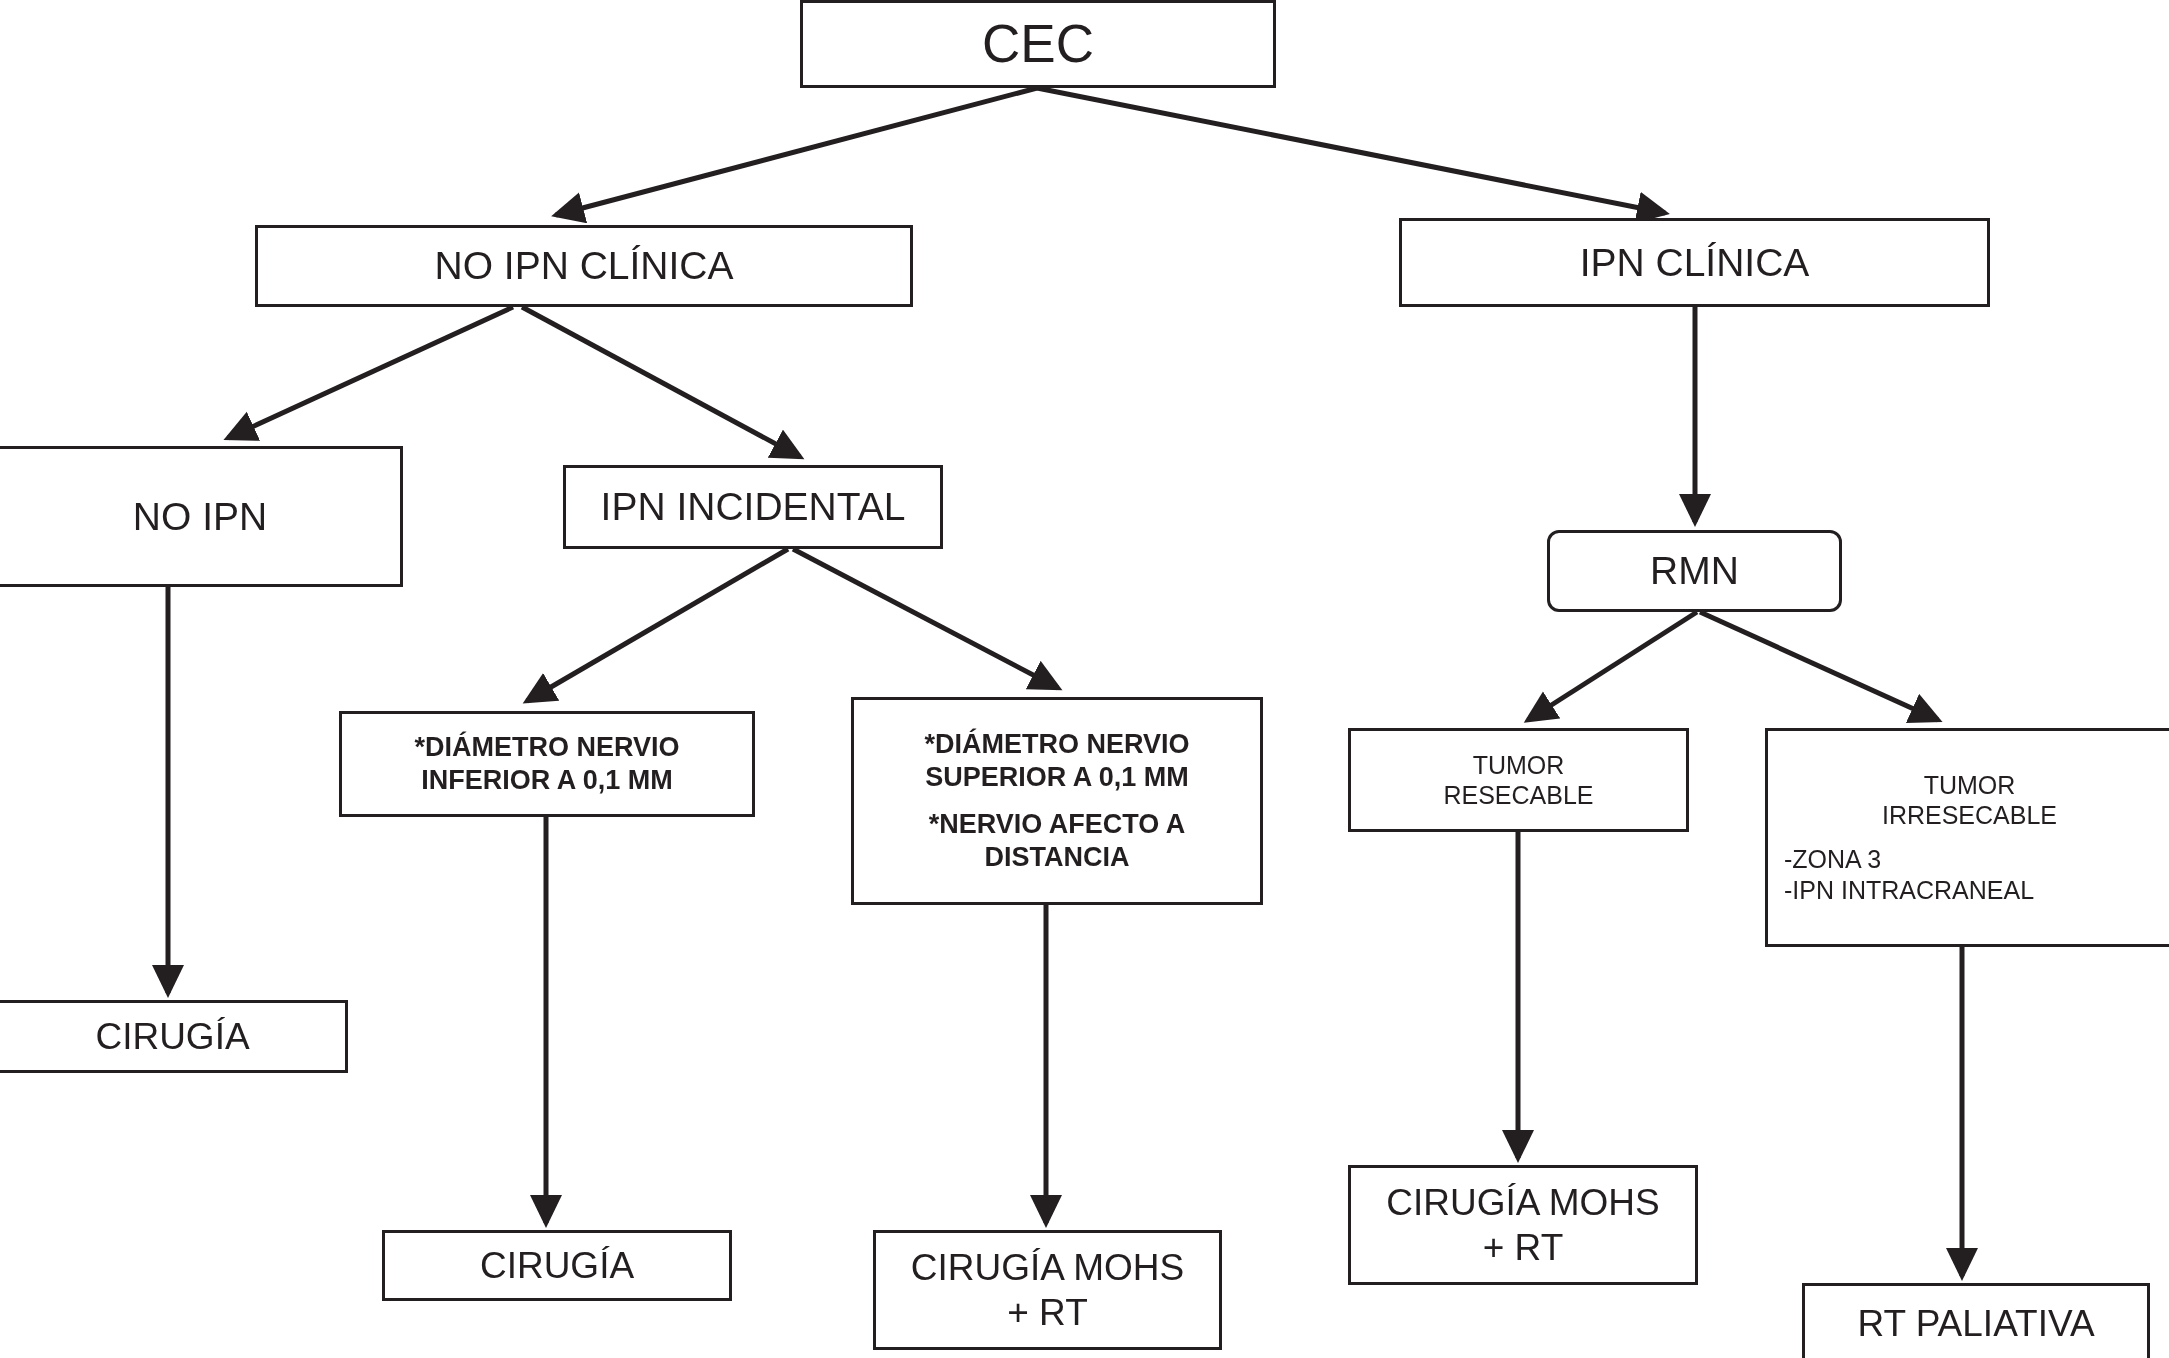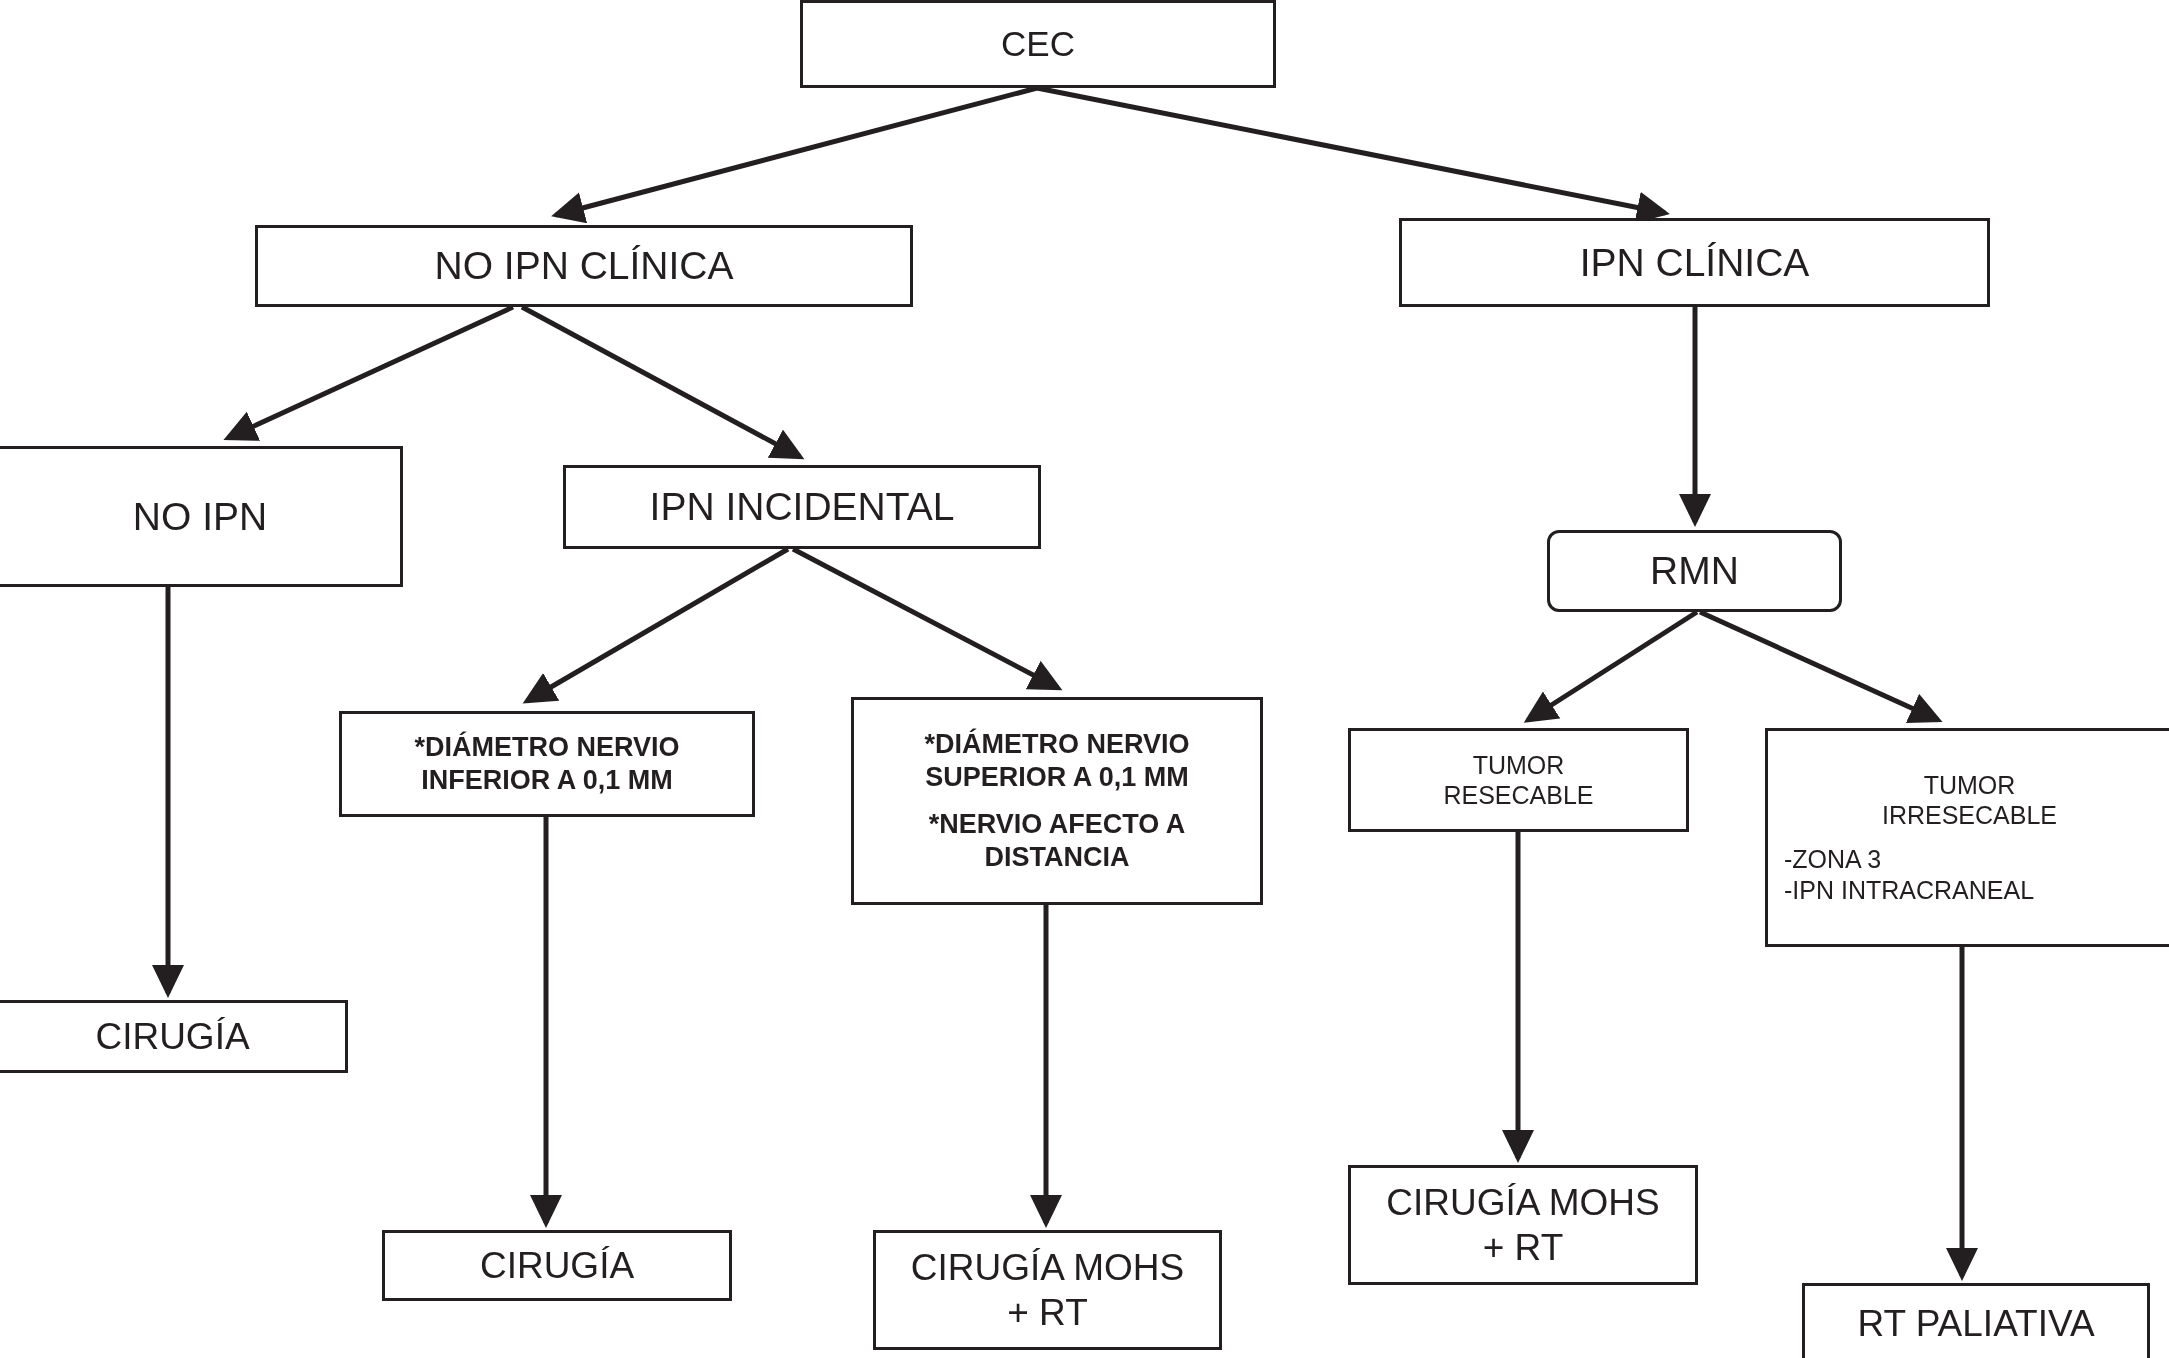--- a/index.html
+++ b/index.html
@@ -43,21 +43,21 @@
   .node.left-align {
     align-items: stretch;
   }
   .node .line.lalign {
     text-align: left;
     padding-left: 16px;
   }
   .node .line.spacer {
     height: 0.55em;
   }
-  .fs-xl { font-size: 35px; }
+  .fs-xl { font-size: 53px; }
   .fs-lg { font-size: 39px; }
   .fs-md { font-size: 37px; }
   .fs-sm { font-size: 27px; font-weight: bold; }
   .fs-xs { font-size: 25px; }
 </style>
 </head>
 <body>
 
 <div id="canvas">
 
@@ -108,21 +108,21 @@
   </div>
 
   <div class="node fs-lg" style="left:1399px; top:218px; width:591px; height:89px;">
     <span class="line">IPN CLÍNICA</span>
   </div>
 
   <div class="node fs-lg" style="left:-3px; top:446px; width:406px; height:141px;">
     <span class="line">NO IPN</span>
   </div>
 
-  <div class="node fs-lg" style="left:563px; top:465px; width:478px; height:84px;">
+  <div class="node fs-lg" style="left:563px; top:465px; width:380px; height:84px;">
     <span class="line">IPN INCIDENTAL</span>
   </div>
 
   <div class="node fs-lg" style="left:1547px; top:530px; width:295px; height:82px;border-radius:12px;">
     <span class="line">RMN</span>
   </div>
 
   <div class="node fs-sm" style="left:339px; top:711px; width:416px; height:106px;">
     <span class="line">*DIÁMETRO NERVIO</span>
     <span class="line">INFERIOR A 0,1 MM</span>

